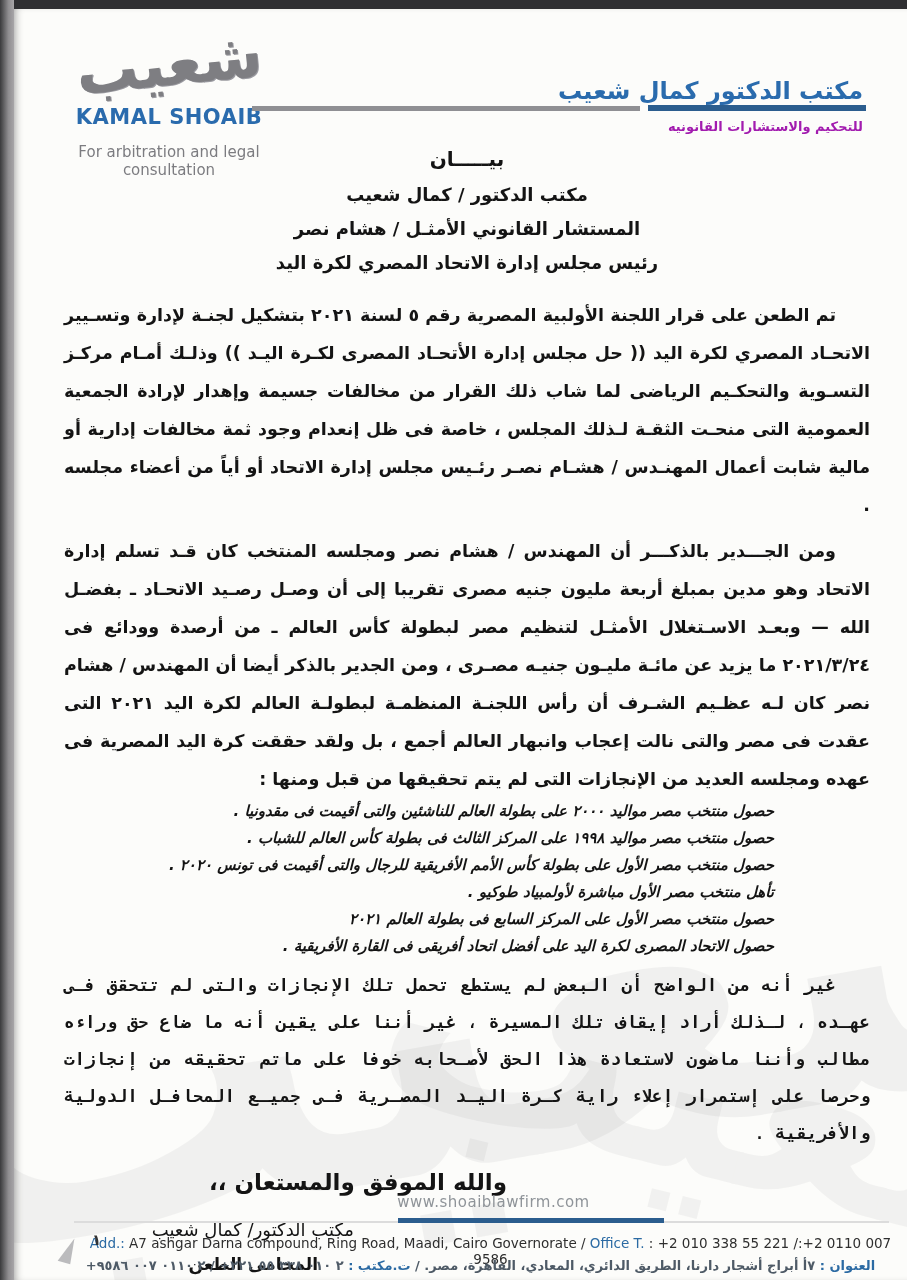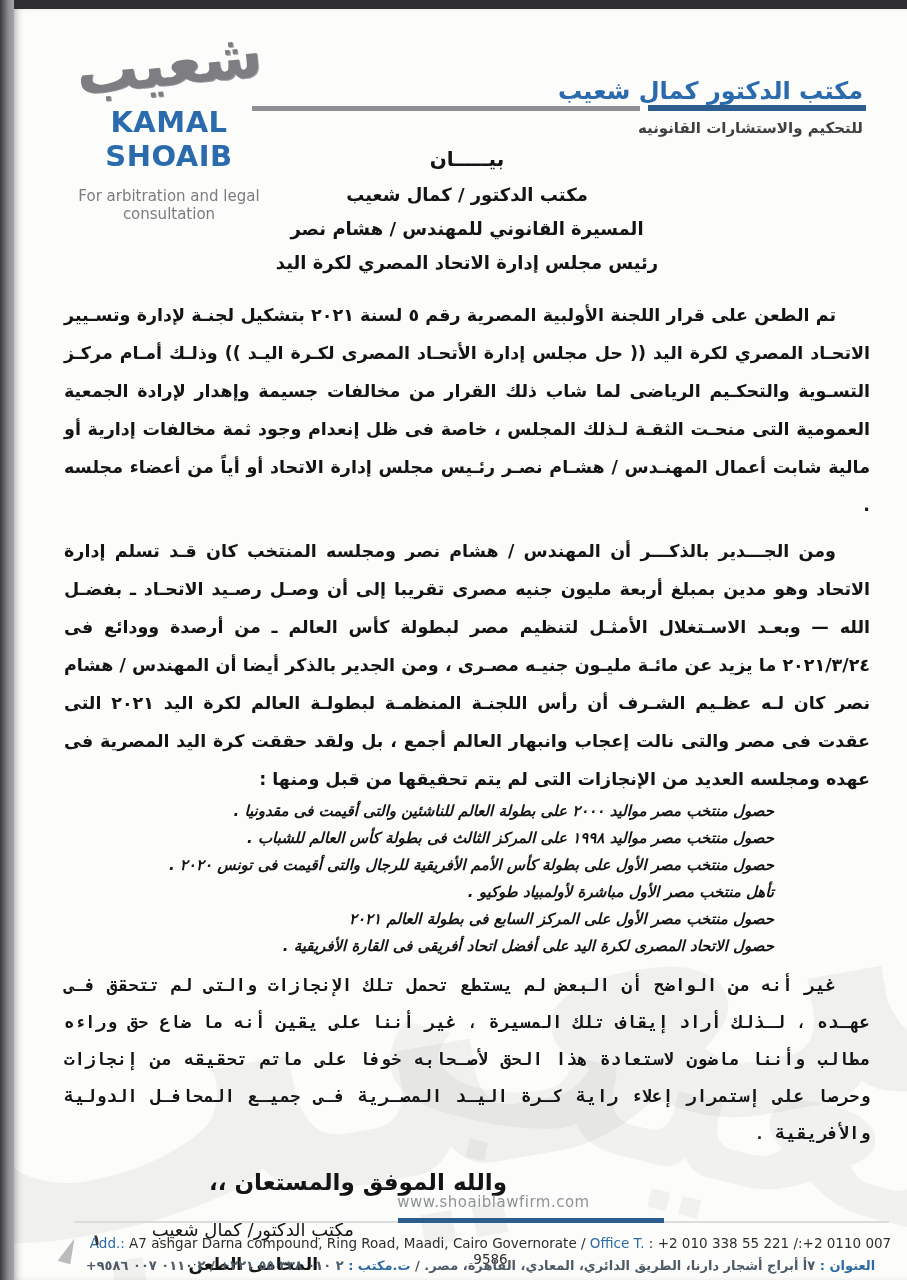--- a/index.html
+++ b/index.html
@@ -25,31 +25,31 @@
     pointer-events:none; white-space:nowrap; line-height:1;
   }
   .wm1 { left:-130px; top:780px; font-size:430px; opacity:.055; transform:rotate(-10deg); }
   .wm2 { left:360px; top:960px; font-size:260px; opacity:.05; transform:rotate(14deg); }
   
   .logo-block { position:absolute; left:40px; top:16px; width:230px; text-align:center; }
   .logo-calligraphy {
     font-size:62px; font-weight:bold; color:#7e7e82; line-height:78px;
     transform:rotate(-6deg); text-shadow:1px 1px 0 #9a9aa0;
   }
-  .logo-name { font-size:29px; font-weight:bold; color:#2a6bad; letter-spacing:.5px; margin-top:2px; }
+  .logo-name { font-size:21px; font-weight:bold; color:#2a6bad; letter-spacing:.5px; margin-top:2px; }
   .logo-tagline { font-size:15px; color:#7c7c80; margin-top:14px; }
   .rule-gray { position:absolute; left:238px; top:97px; width:388px; height:5px; background:#8f8f93; }
   .rule-blue { position:absolute; left:634px; top:96px; width:218px; height:6px; background:#2b5d8e; }
   .brand-ar-name {
     position:absolute; right:44px; top:68px; direction:rtl;
     font-size:24px; font-weight:bold; color:#2a6bad;
   }
   .brand-ar-tagline {
     position:absolute; right:44px; top:110px; direction:rtl;
-    font-size:15px; font-weight:bold; color:#404040;
+    font-size:13px; font-weight:bold; color:#a21caf;
   }
   
   .content { position:absolute; top:136px; left:50px; width:806px; color:#141414; }
   .title { text-align:center; direction:rtl; font-size:20px; font-weight:bold; line-height:28px; margin-bottom:5px; }
   .subtitle { text-align:center; direction:rtl; font-size:18px; font-weight:bold; line-height:34px; }
   .para {
     direction:rtl; text-align:justify; font-weight:bold;
     font-size:17.5px; line-height:38px; margin:0; text-indent:34px;
   }
   .para1 { margin-top:16px; }
@@ -104,21 +104,21 @@
       <div class="logo-tagline">For arbitration and legal consultation</div>
     </div>
     <div class="rule-gray"></div>
     <div class="rule-blue"></div>
     <div class="brand-ar-name">مكتب الدكتور كمال شعيب</div>
     <div class="brand-ar-tagline">للتحكيم والاستشارات القانونيه</div>
 
     <div class="content">
       <div class="title">بيـــــان</div>
       <div class="subtitle">مكتب الدكتور / كمال شعيب</div>
-      <div class="subtitle">المسيرة القانوني للمهندس / هشام نصر</div>
+      <div class="subtitle">المستشار القانوني الأمثـل / هشام نصر</div>
       <div class="subtitle">رئيس مجلس إدارة الاتحاد المصري لكرة اليد</div>
 
       <p class="para para1">تم الطعن على قرار اللجنة الأولبية المصرية رقم ٥ لسنة ٢٠٢١ بتشكيل لجنـة لإدارة وتسـيير الاتحـاد المصري لكرة اليد (( حل مجلس إدارة الأتحـاد المصرى لكـرة اليـد )) وذلـك أمـام مركـز التسـوية والتحكـيم الرياضى لما شاب ذلك القرار من مخالفات جسيمة وإهدار لإرادة الجمعية العمومية التى منحـت الثقـة لـذلك المجلس ، خاصة فى ظل إنعدام وجود ثمة مخالفات إدارية أو مالية شابت أعمال المهنـدس / هشـام نصـر رئـيس مجلس إدارة الاتحاد أو أياً من أعضاء مجلسه .</p>
       <p class="para para2">ومن الجـــدير بالذكـــر أن المهندس / هشام نصر ومجلسه المنتخب كان قـد تسلم إدارة الاتحاد وهو مدين بمبلغ أربعة مليون جنيه مصرى تقريبا إلى أن وصـل رصـيد الاتحـاد ـ بفضـل الله — وبعـد الاسـتغلال الأمثـل لتنظيم مصر لبطولة كأس العالم ـ من أرصدة وودائع فى ٢٠٢١/٣/٢٤ ما يزيد عن مائـة مليـون جنيـه مصـرى ، ومن الجدير بالذكر أيضا أن المهندس / هشام نصر كان لـه عظـيم الشـرف أن رأس اللجنـة المنظمـة لبطولـة العالم لكرة اليد ٢٠٢١ التى عقدت فى مصر والتى نالت إعجاب وانبهار العالم أجمع ، بل ولقد حققت كرة اليد المصرية فى عهده ومجلسه العديد من الإنجازات التى لم يتم تحقيقها من قبل ومنها :</p>
 
       <div class="achievements">
         <div class="achv">حصول منتخب مصر مواليد ٢٠٠٠ على بطولة العالم للناشئين والتى أقيمت فى مقدونيا .</div>
         <div class="achv">حصول منتخب مصر  مواليد ١٩٩٨ على المركز الثالث فى بطولة كأس العالم للشباب .</div>
         <div class="achv">حصول منتخب مصر الأول على بطولة كأس الأمم الأفريقية للرجال والتى أقيمت فى تونس ٢٠٢٠ .</div>
         <div class="achv">تأهل منتخب مصر الأول مباشرة لأولمبياد طوكيو .</div>

